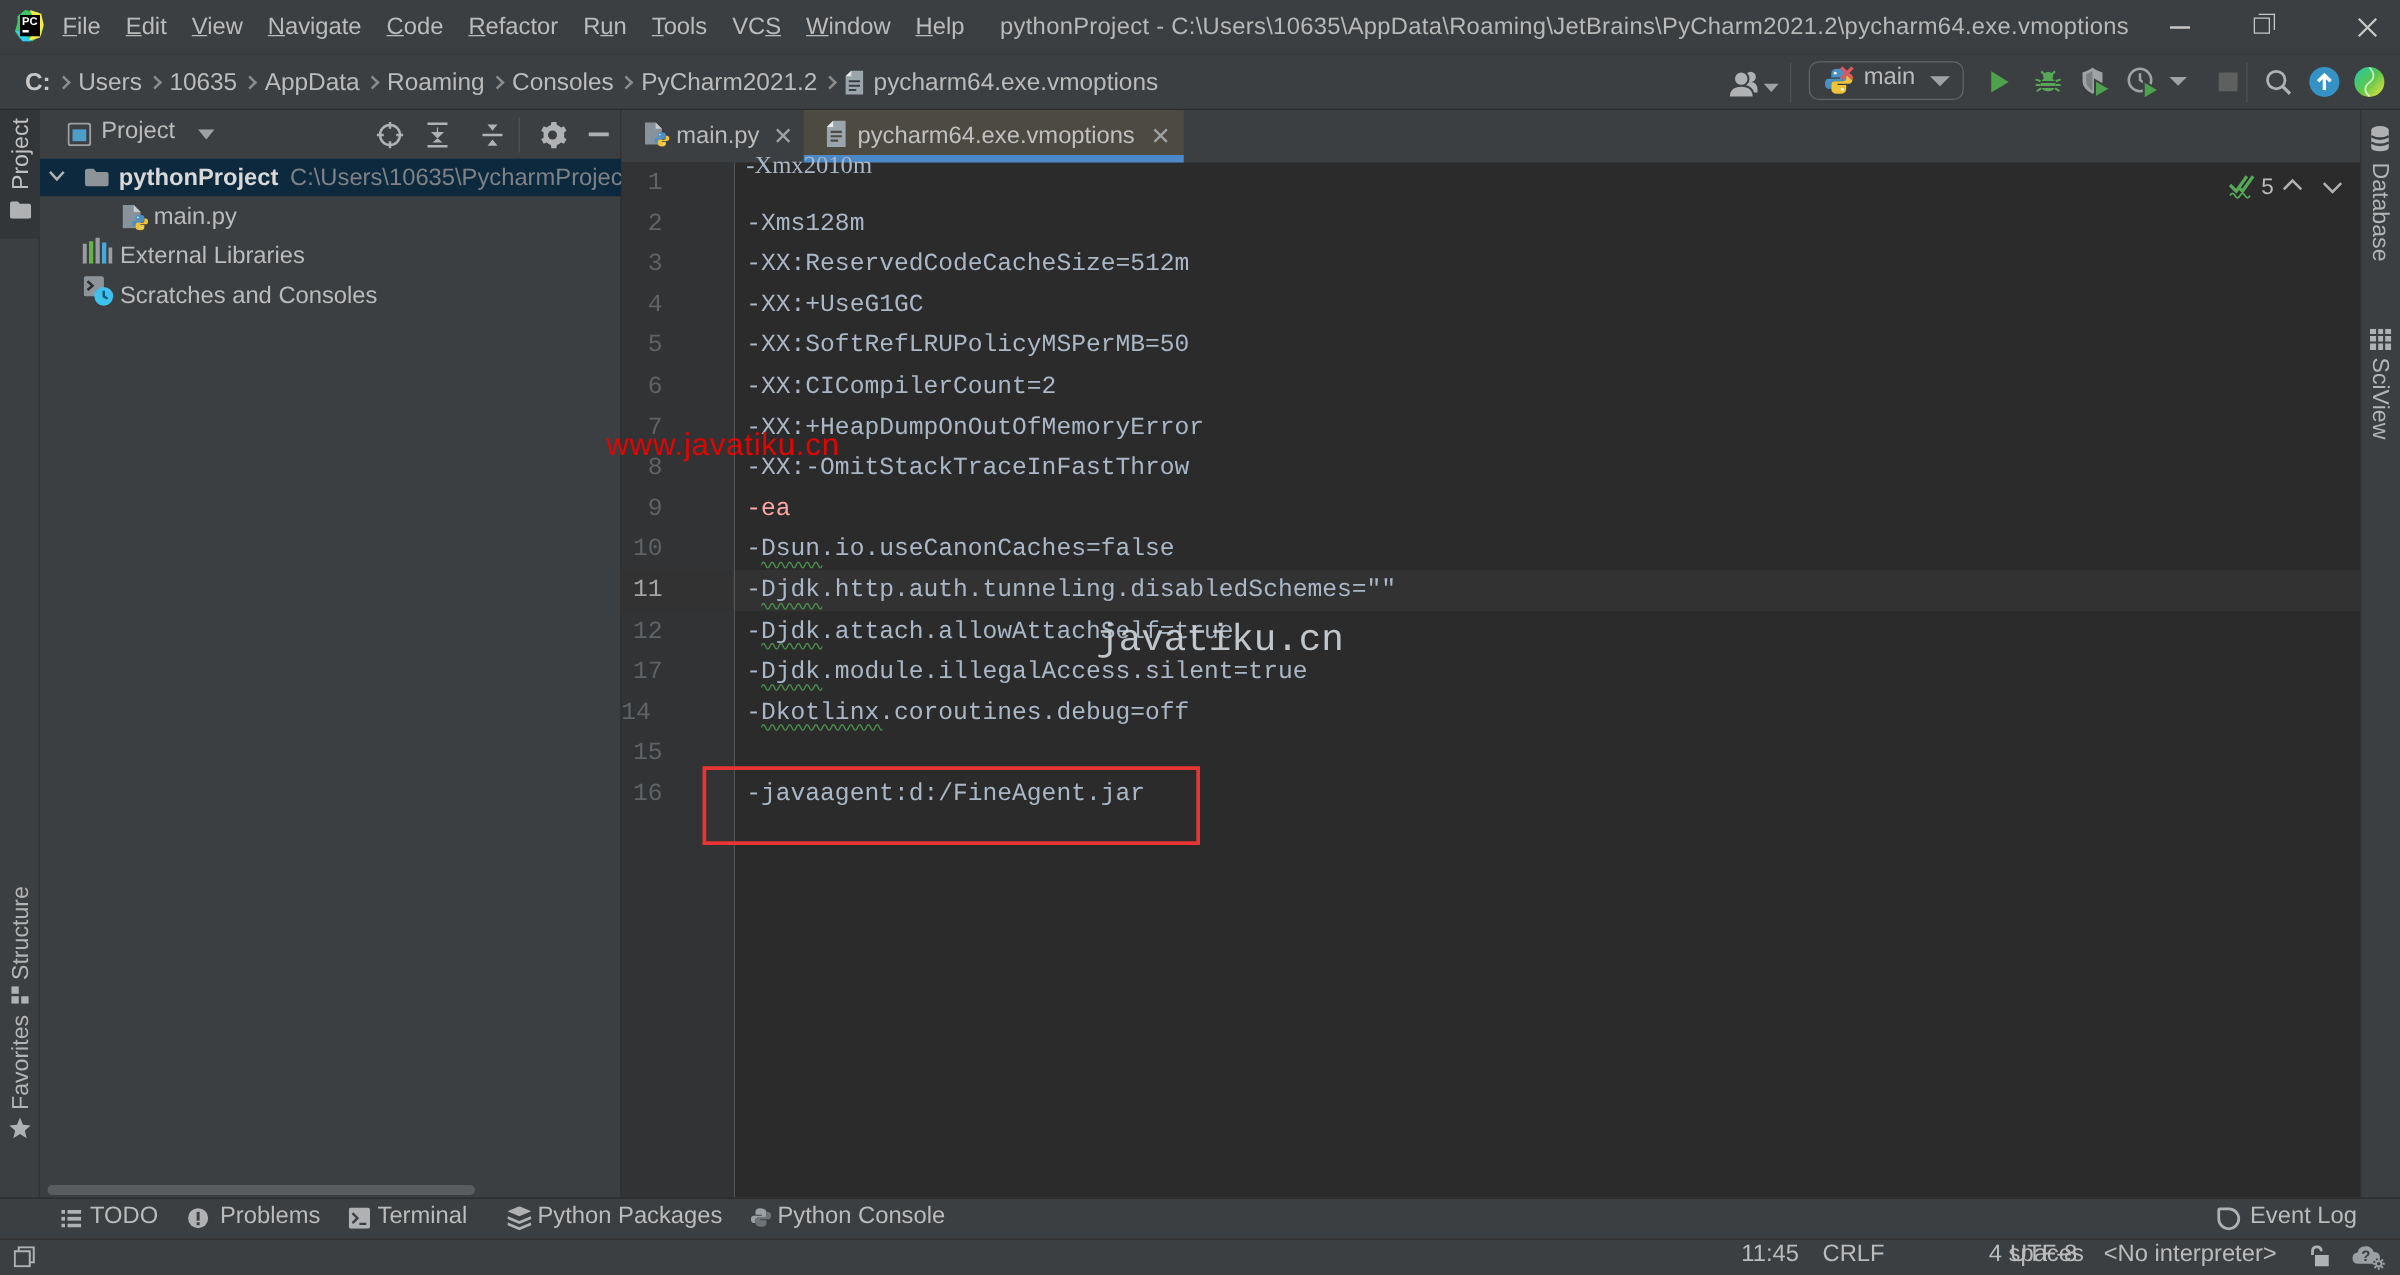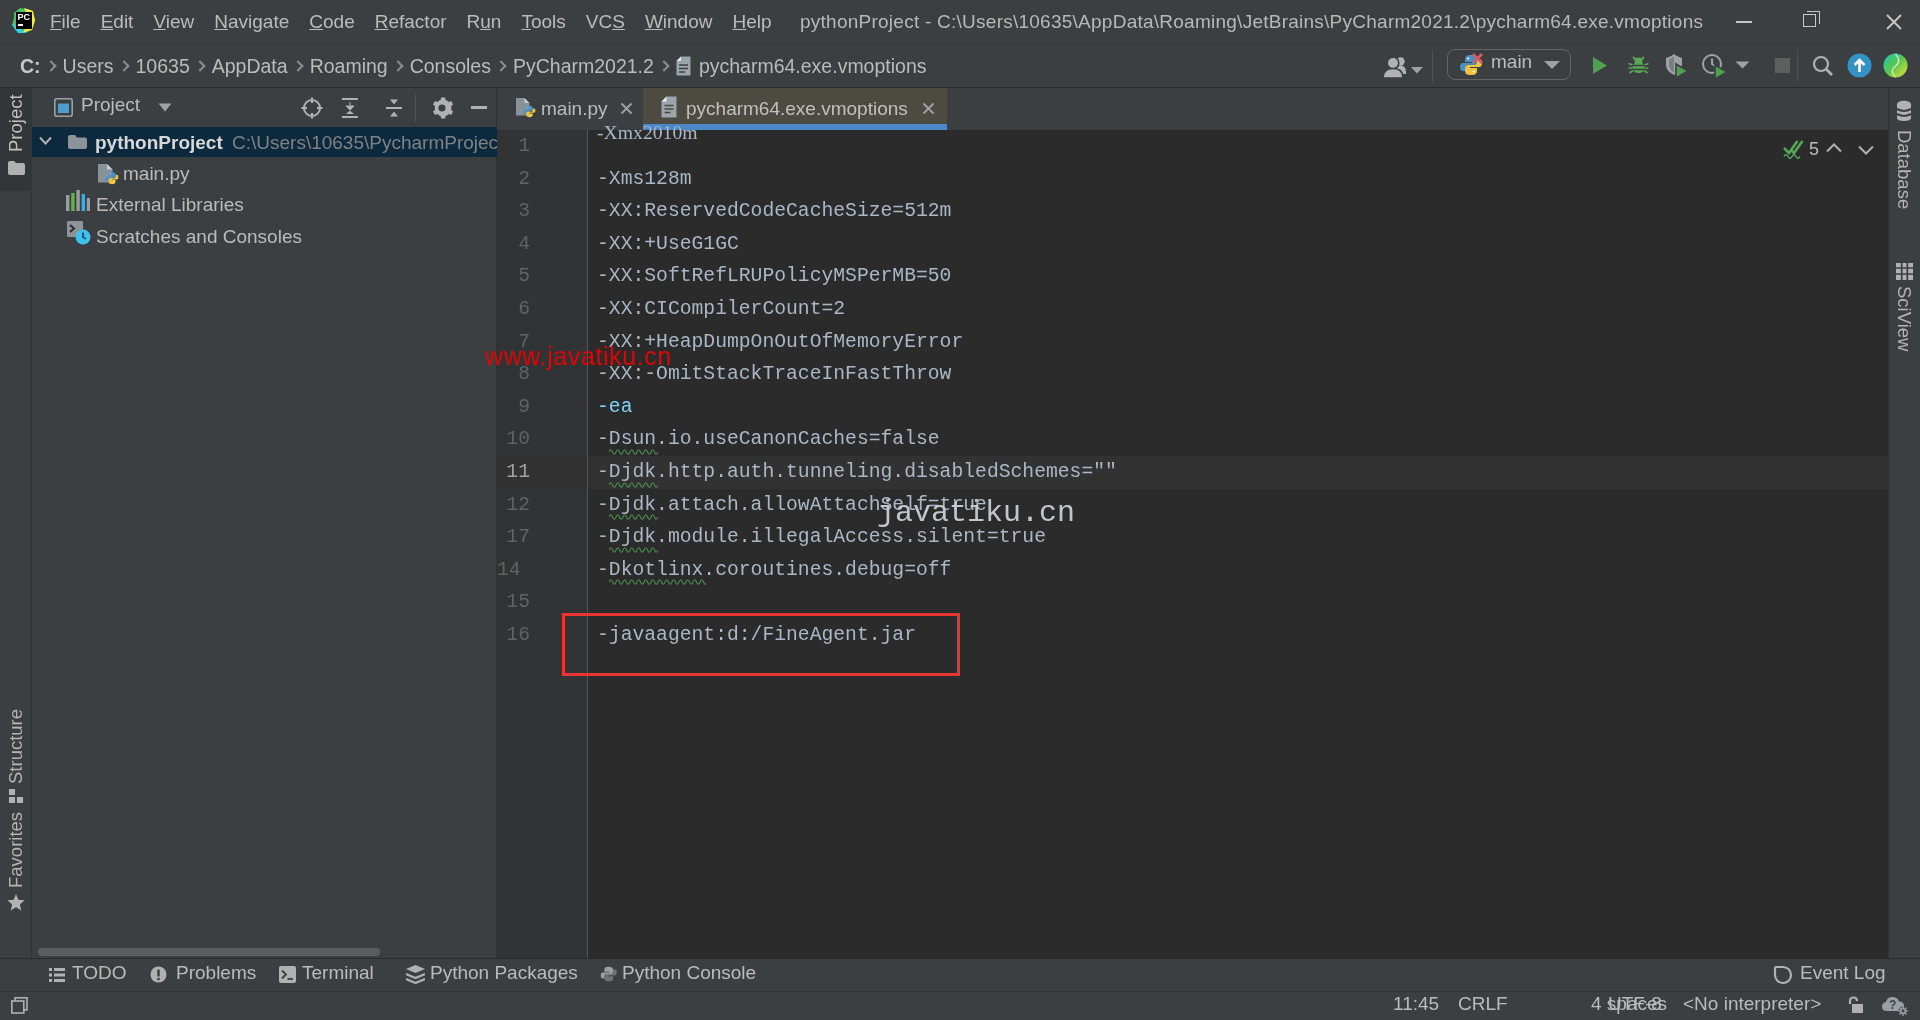--- a/index.html
+++ b/index.html
@@ -367,21 +367,21 @@
 <div style="position:absolute;left:497px;top:586.4000000000001px;width:33px;height:33px;line-height:32.6px;text-align:right;color:#606366;font-size:19.7px;font-family:'Liberation Mono',monospace;">15</div>
 <div style="position:absolute;left:497px;top:619px;width:33px;height:33px;line-height:32.6px;text-align:right;color:#606366;font-size:19.7px;font-family:'Liberation Mono',monospace;">16</div>
 <div style="position:absolute;left:597px;top:116px;height:33px;line-height:32.6px;color:#a9b7c6;font-size:19.7px;font-family:Liberation Serif, serif;white-space:pre;">-Xmx2010m</div>
 <div style="position:absolute;left:597px;top:162.6px;height:33px;line-height:32.6px;color:#a9b7c6;font-size:19.7px;font-family:'Liberation Mono',monospace;white-space:pre;">-Xms128m</div>
 <div style="position:absolute;left:597px;top:195.2px;height:33px;line-height:32.6px;color:#a9b7c6;font-size:19.7px;font-family:'Liberation Mono',monospace;white-space:pre;">-XX:ReservedCodeCacheSize=512m</div>
 <div style="position:absolute;left:597px;top:227.8px;height:33px;line-height:32.6px;color:#a9b7c6;font-size:19.7px;font-family:'Liberation Mono',monospace;white-space:pre;">-XX:+UseG1GC</div>
 <div style="position:absolute;left:597px;top:260.4px;height:33px;line-height:32.6px;color:#a9b7c6;font-size:19.7px;font-family:'Liberation Mono',monospace;white-space:pre;">-XX:SoftRefLRUPolicyMSPerMB=50</div>
 <div style="position:absolute;left:597px;top:293px;height:33px;line-height:32.6px;color:#a9b7c6;font-size:19.7px;font-family:'Liberation Mono',monospace;white-space:pre;">-XX:CICompilerCount=2</div>
 <div style="position:absolute;left:597px;top:325.6px;height:33px;line-height:32.6px;color:#a9b7c6;font-size:19.7px;font-family:'Liberation Mono',monospace;white-space:pre;">-XX:+HeapDumpOnOutOfMemoryError</div>
 <div style="position:absolute;left:597px;top:358.20000000000005px;height:33px;line-height:32.6px;color:#a9b7c6;font-size:19.7px;font-family:'Liberation Mono',monospace;white-space:pre;">-XX:-OmitStackTraceInFastThrow</div>
-<div style="position:absolute;left:597px;top:390.8px;height:33px;line-height:32.6px;color:#7dd3fc;font-size:19.7px;font-family:'Liberation Mono',monospace;white-space:pre;">-ea</div>
+<div style="position:absolute;left:597px;top:390.8px;height:33px;line-height:32.6px;color:#fca5a5;font-size:19.7px;font-family:'Liberation Mono',monospace;white-space:pre;">-ea</div>
 <div style="position:absolute;left:597px;top:423.40000000000003px;height:33px;line-height:32.6px;color:#a9b7c6;font-size:19.7px;font-family:'Liberation Mono',monospace;white-space:pre;">-Dsun.io.useCanonCaches=false</div>
 <svg style="position:absolute;left:608.82px;top:447.90000000000003px;" width="49" height="7" viewBox="0 0 49 7">
     <path d="M0 4 q1.75 -4.5 3.5 0 q1.75 4.5 3.5 0 q1.75 -4.5 3.5 0 q1.75 4.5 3.5 0 q1.75 -4.5 3.5 0 q1.75 4.5 3.5 0 q1.75 -4.5 3.5 0 q1.75 4.5 3.5 0 q1.75 -4.5 3.5 0 q1.75 4.5 3.5 0 q1.75 -4.5 3.5 0 q1.75 4.5 3.5 0 q1.75 -4.5 3.5 0 q1.75 4.5 3.5 0" stroke="#4c8f4f" stroke-width="1.1" fill="none"></path>
   </svg>
 <div style="position:absolute;left:597px;top:456px;height:33px;line-height:32.6px;color:#a9b7c6;font-size:19.7px;font-family:'Liberation Mono',monospace;white-space:pre;">-Djdk.http.auth.tunneling.disabledSchemes=""</div>
 <svg style="position:absolute;left:608.82px;top:480.5px;" width="49" height="7" viewBox="0 0 49 7">
     <path d="M0 4 q1.75 -4.5 3.5 0 q1.75 4.5 3.5 0 q1.75 -4.5 3.5 0 q1.75 4.5 3.5 0 q1.75 -4.5 3.5 0 q1.75 4.5 3.5 0 q1.75 -4.5 3.5 0 q1.75 4.5 3.5 0 q1.75 -4.5 3.5 0 q1.75 4.5 3.5 0 q1.75 -4.5 3.5 0 q1.75 4.5 3.5 0 q1.75 -4.5 3.5 0 q1.75 4.5 3.5 0" stroke="#4c8f4f" stroke-width="1.1" fill="none"></path>
   </svg>
 <div style="position:absolute;left:597px;top:488.6px;height:33px;line-height:32.6px;color:#a9b7c6;font-size:19.7px;font-family:'Liberation Mono',monospace;white-space:pre;">-Djdk.attach.allowAttachSelf=true</div>
 <svg style="position:absolute;left:608.82px;top:513.1px;" width="49" height="7" viewBox="0 0 49 7">

